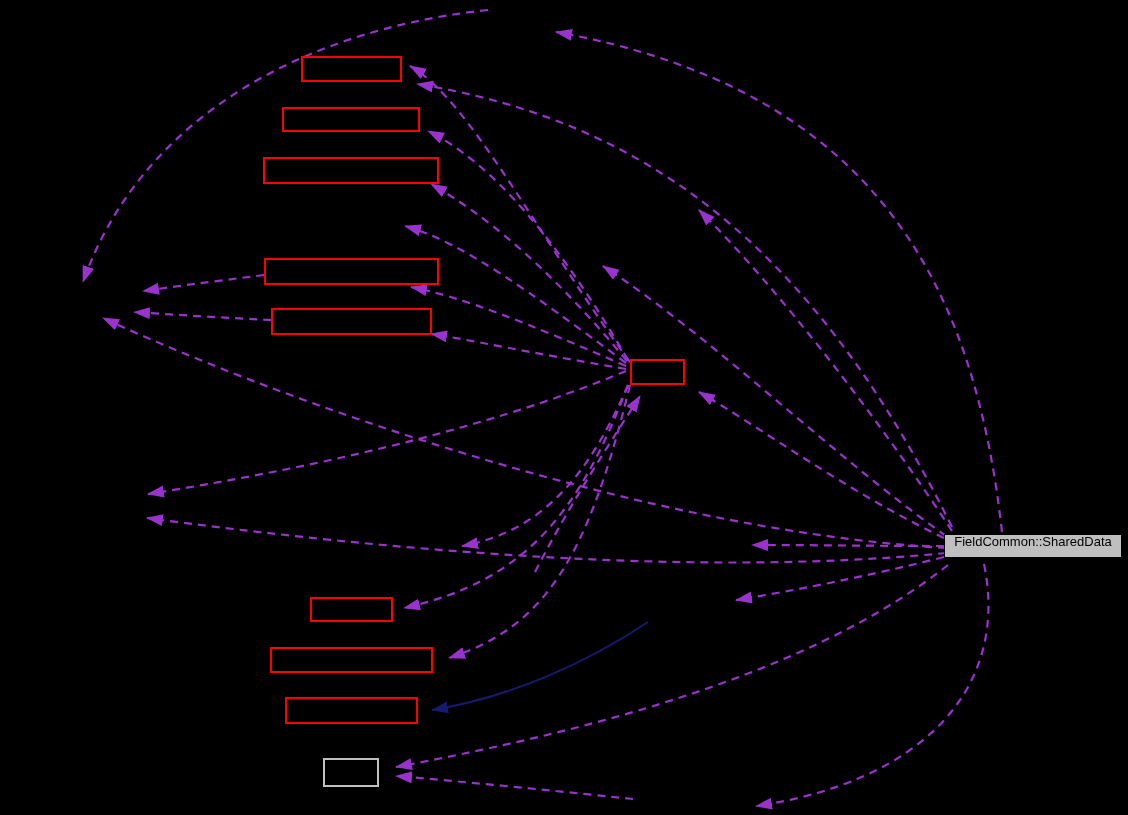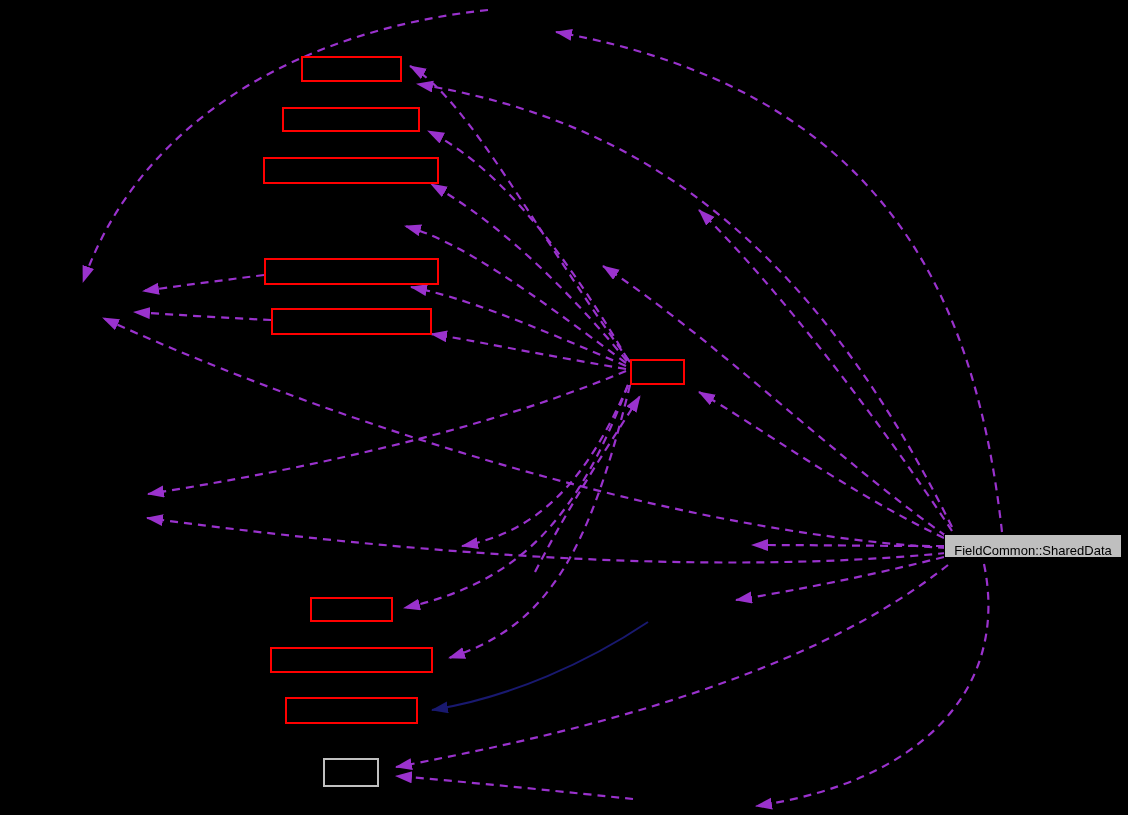--- a/index.html
+++ b/index.html
@@ -7,21 +7,21 @@
     width:1128px;height:815px;
     background:#000;
     position:relative;
     overflow:hidden;
     font-family:"Liberation Sans", sans-serif;
   }
   #graph-canvas{position:absolute;left:0;top:0;}
   .node-box{
     position:absolute;
     box-sizing:border-box;
-    display:flex;align-items:flex-end;justify-content:center;
+    display:flex;align-items:flex-start;justify-content:center;
   }
   .node-label{
     font-size:13px;
     line-height:13px;
     white-space:nowrap;
   }
 </style>
 </head>
 <body style="background: rgb(0, 0, 0);">
 

